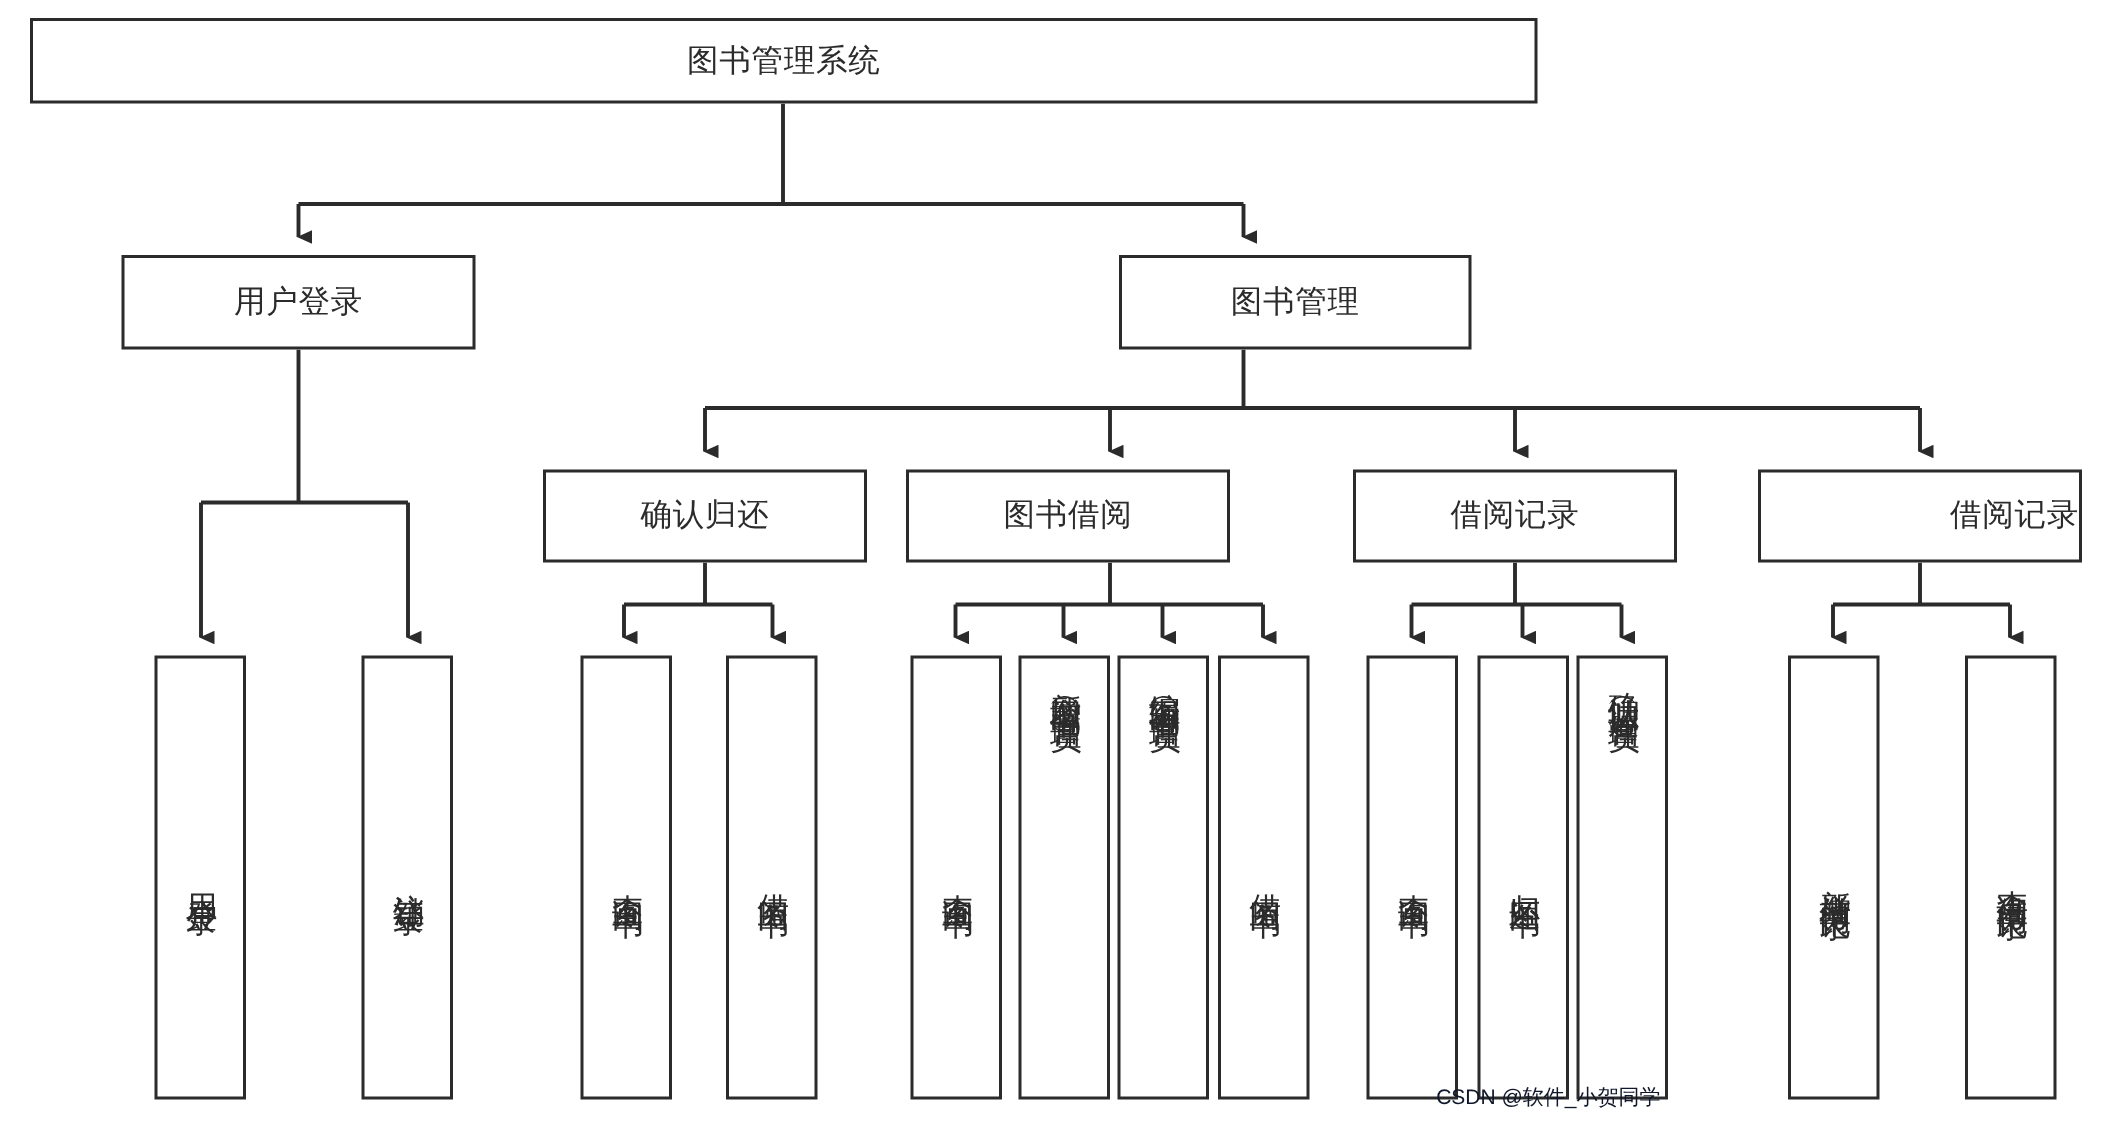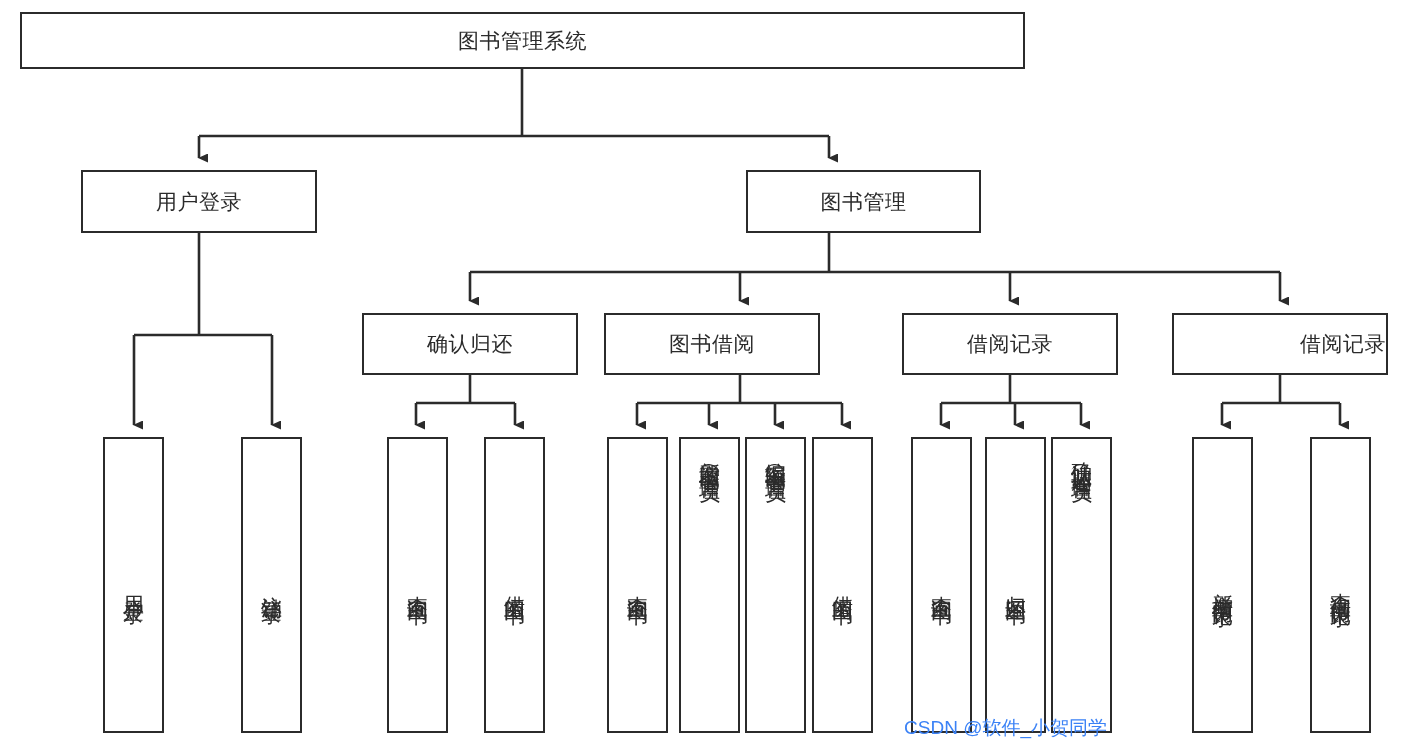--- a/index.html
+++ b/index.html
@@ -66,22 +66,22 @@
     left: 0;
     top: 0;
     width: 1405px;
     height: 747px;
     pointer-events: none;
   }
   .watermark {
     position: absolute;
     right: 12px;
     bottom: 6px;
-    font-size: 19px;
-    color: #3b82f6;
+    font-size: 14px;
+    color: #0f172a;
     font-family: "Liberation Sans", sans-serif;
     white-space: nowrap;
   }
 </style>
 </head>
 <body>
 
 <div id="diagram-root">
 
   <svg class="connectors" viewBox="0 0 1405 747" width="1405" height="747" xmlns="http://www.w3.org/2000/svg">

